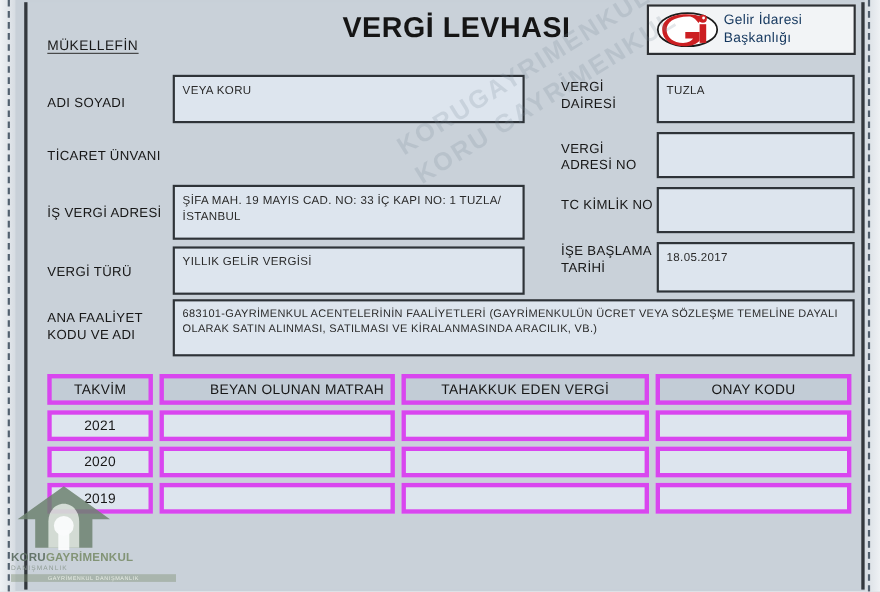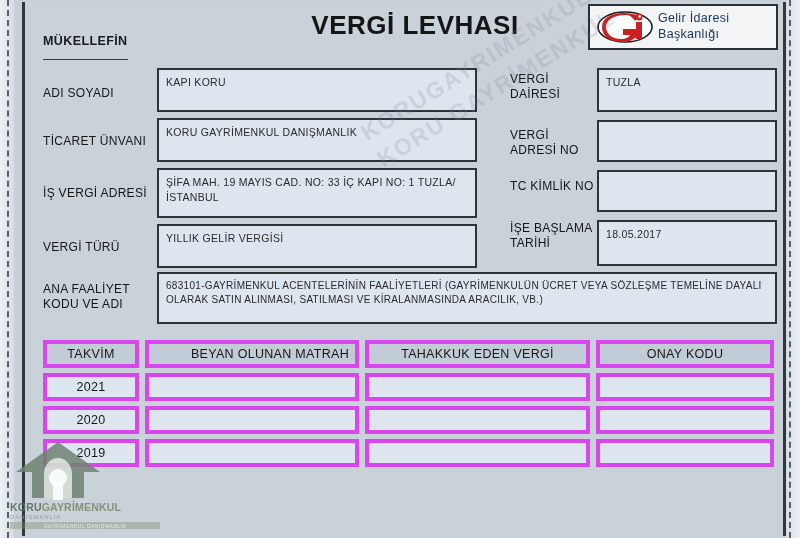--- a/index.html
+++ b/index.html
@@ -78,24 +78,24 @@
     font-weight: normal;
     color: #14375e;
     line-height: 1.25;
     margin-left: 4px;
     letter-spacing: .3px;
   }
   .mukellefin {
     position: absolute;
     left: 18px; top: 32px;
     font-size: 12.5px;
-    font-weight: bold;
+    font-weight: normal;
     letter-spacing: .4px;
     border-bottom: 1px solid #3a3a3a;
-    padding-bottom: 11px;
+    padding-bottom: 0;
   }
 
   
   .lbl {
     position: absolute;
     font-size: 12px;
     line-height: 1.25;
     letter-spacing: .3px;
     color: #161616;
   }
@@ -215,24 +215,23 @@
       </svg>
       <div class="logo-text">
         <div>Gelir İdaresi</div>
         <div>Başkanlığı</div>
       </div>
     </div>
 
     <div class="mukellefin">MÜKELLEFİN</div>
 
     <div class="lbl" style="left:18px; top:84px;">ADI SOYADI</div>
-    <div class="fbox" style="left:132px; top:66px; width:320px; height:44px;">KAPI KORU</div>
+    <div class="fbox" style="left:132px; top:66px; width:320px; height:44px;">VEYA KORU</div>
 
     <div class="lbl" style="left:18px; top:132px;">TİCARET ÜNVANI</div>
-    <div class="fbox" style="left:132px; top:116px; width:320px; height:44px;">KORU  GAYRİMENKUL  DANIŞMANLIK</div>
 
     <div class="lbl" style="left:18px; top:184px;">İŞ VERGİ ADRESİ</div>
     <div class="fbox" style="left:132px; top:166px; width:320px; height:50px;">ŞİFA MAH. 19 MAYIS CAD. NO: 33 İÇ KAPI NO: 1 TUZLA/ İSTANBUL</div>
 
     <div class="lbl" style="left:18px; top:238px;">VERGİ TÜRÜ</div>
     <div class="fbox" style="left:132px; top:222px; width:320px; height:44px;">YILLIK GELİR VERGİSİ</div>
 
     <div class="lbl" style="left:485px; top:70px; width:85px;">VERGİ DAİRESİ</div>
     <div class="fbox" style="left:572px; top:66px; width:180px; height:44px;">TUZLA</div>
 

